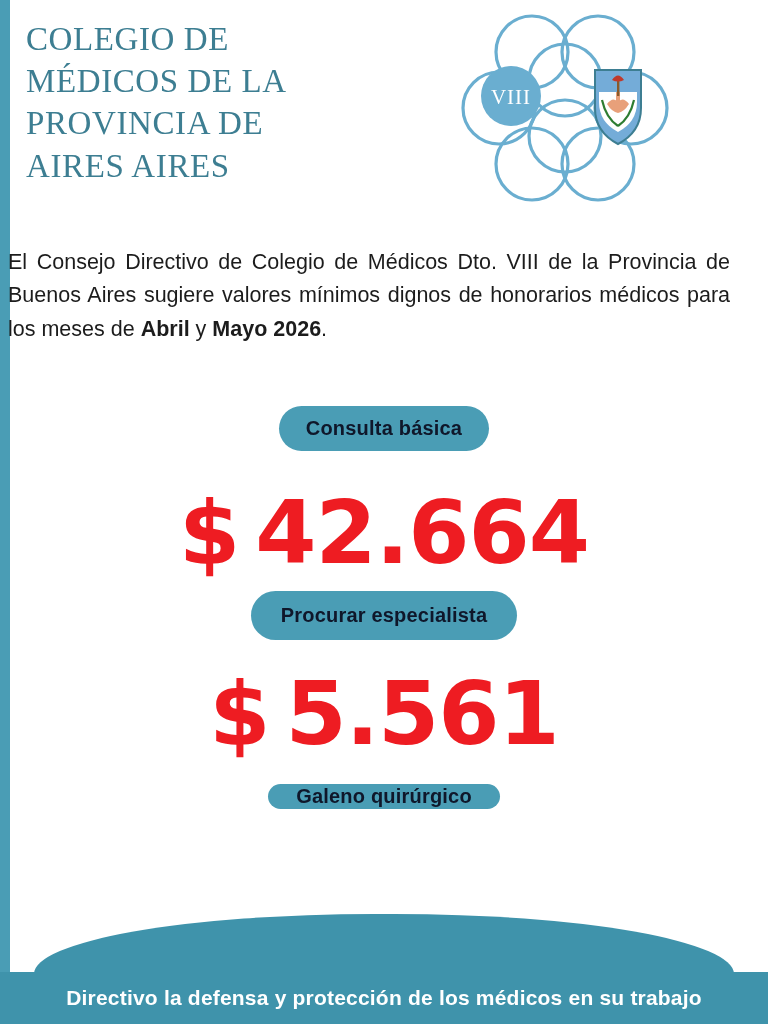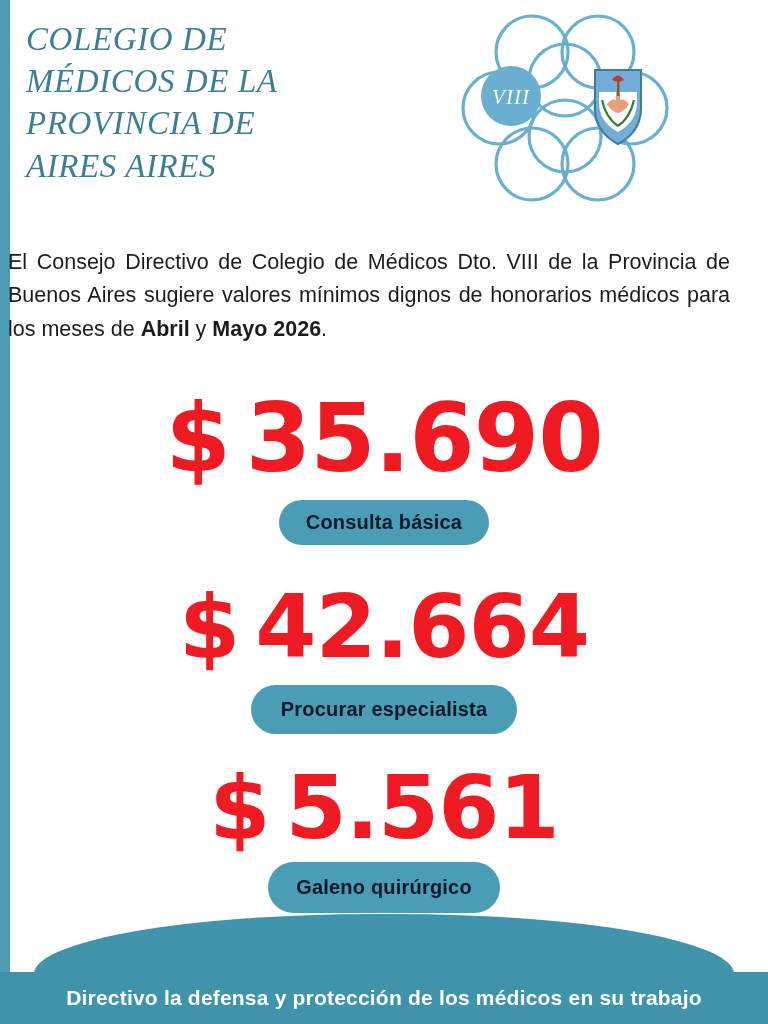--- a/index.html
+++ b/index.html
@@ -30,21 +30,20 @@
     background: #4a9db5;
   }
 
   
   .header {
     position: absolute;
     left: 0;
     top: 0;
     width: 768px;
     height: 240px;
-    font-style: italic;
   }
 
   .org-title {
     position: absolute;
     left: 26px;
     top: 18px;
     width: 420px;
     font-family: "Liberation Serif", serif;
     font-size: 33px;
     line-height: 1.28;
@@ -111,21 +110,21 @@
     display: inline-block;
     background: #4a9db5;
     color: #0f172a;
     border-radius: 40px;
     font-weight: 700;
     letter-spacing: 0.2px;
     white-space: nowrap;
   }
   .pill-1 { font-size: 20px; padding: 11px 27px; margin-top: 14px; }
   .pill-2 { font-size: 20px; padding: 13px 30px; margin-top: 14px; }
-  .pill-3 { font-size: 20px; padding: 14px 28px; margin-top: 10px; }
+  .pill-3 { font-size: 20px; padding: 1px 28px; margin-top: 26px; }
 
   .block-gap-1 { height: 38px; }
   .block-gap-2 { height: 30px; }
 
   
   .footer-arc {
     position: absolute;
     left: 0;
     bottom: 0;
     width: 768px;
@@ -215,23 +214,20 @@
     </div>
   </div>
 
   <p class="intro">
     <span>El Consejo Directivo de Colegio de Médicos Dto. VIII de la Provincia de Buenos Aires sugiere valores mínimos dignos de honorarios médicos para los meses de </span><b class="nowrap">Abril</b><span> y </span><b class="nowrap">Mayo 2026</b><span>.</span>
   </p>
 
   <div class="prices">
 
     <div class="price-block">
-      <div class="amount amount-1">
-        <span class="cur">$</span><span>35.690</span>
-      </div>
       <span class="pill pill-1">Consulta básica</span>
     </div>
 
     <div class="block-gap-1"></div>
 
     <div class="price-block">
       <div class="amount amount-2">
         <span class="cur">$</span><span>42.664</span>
       </div>
       <span class="pill pill-2">Procurar especialista</span>

